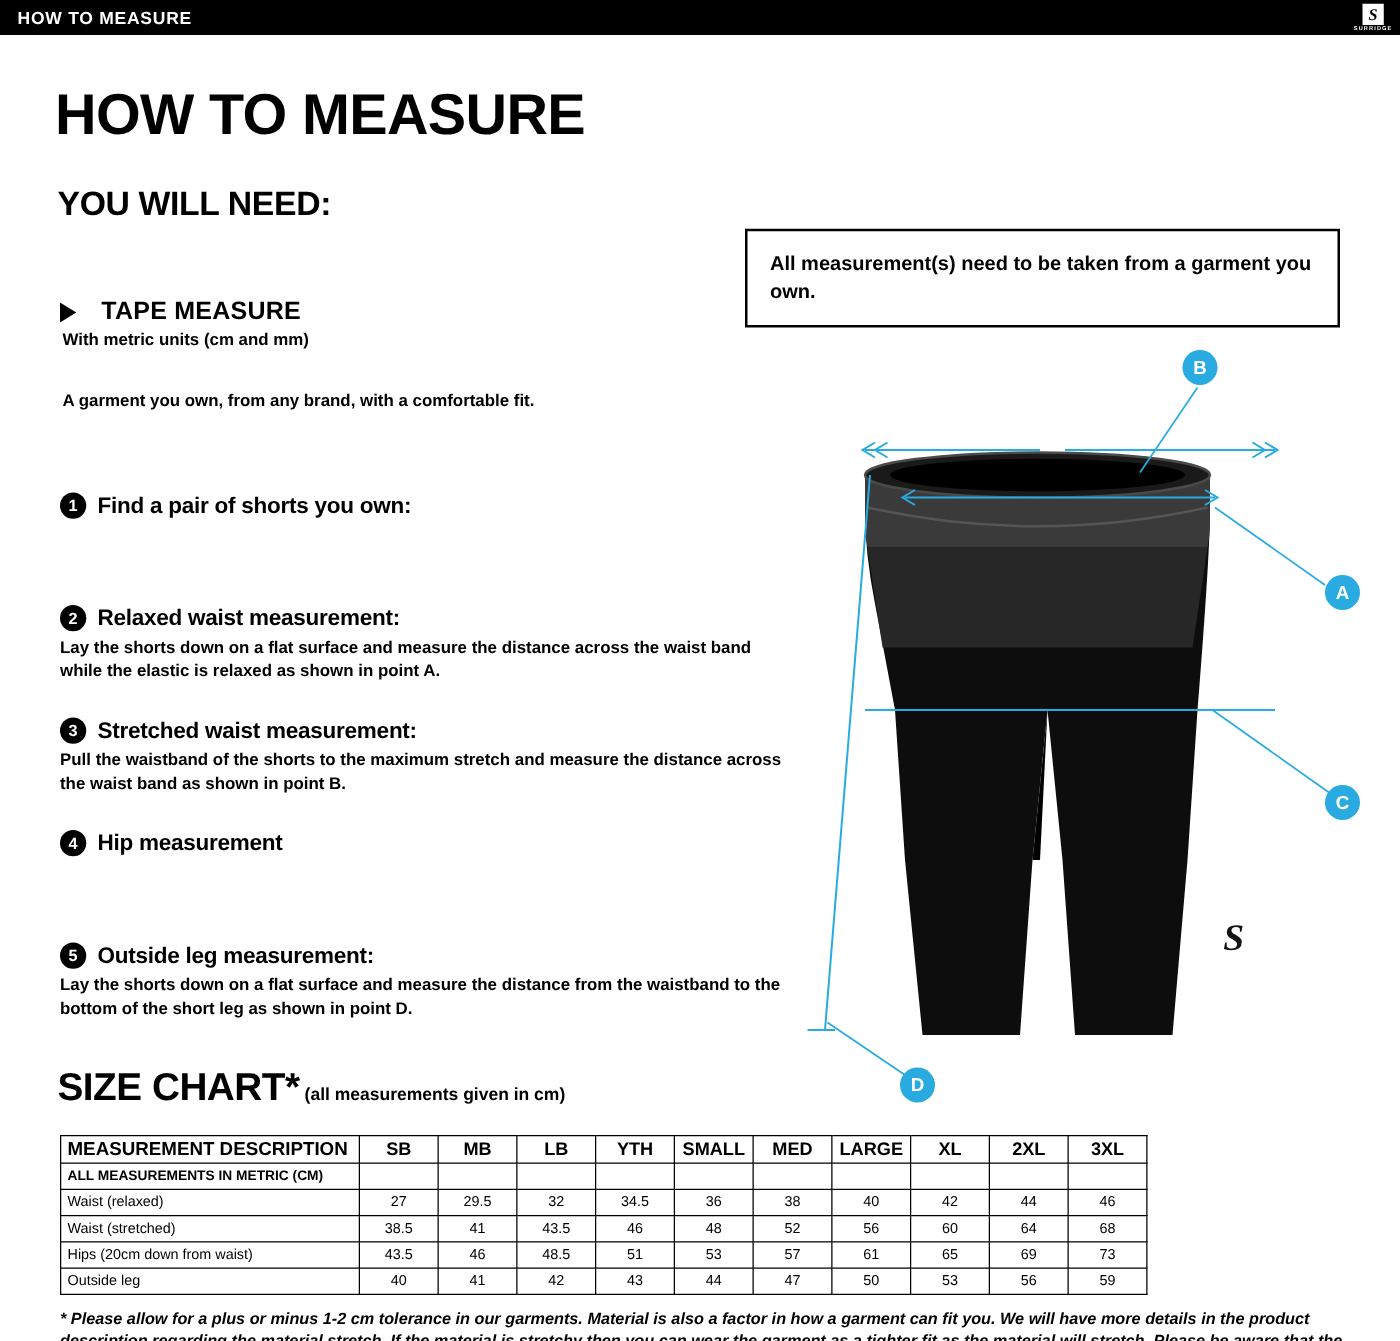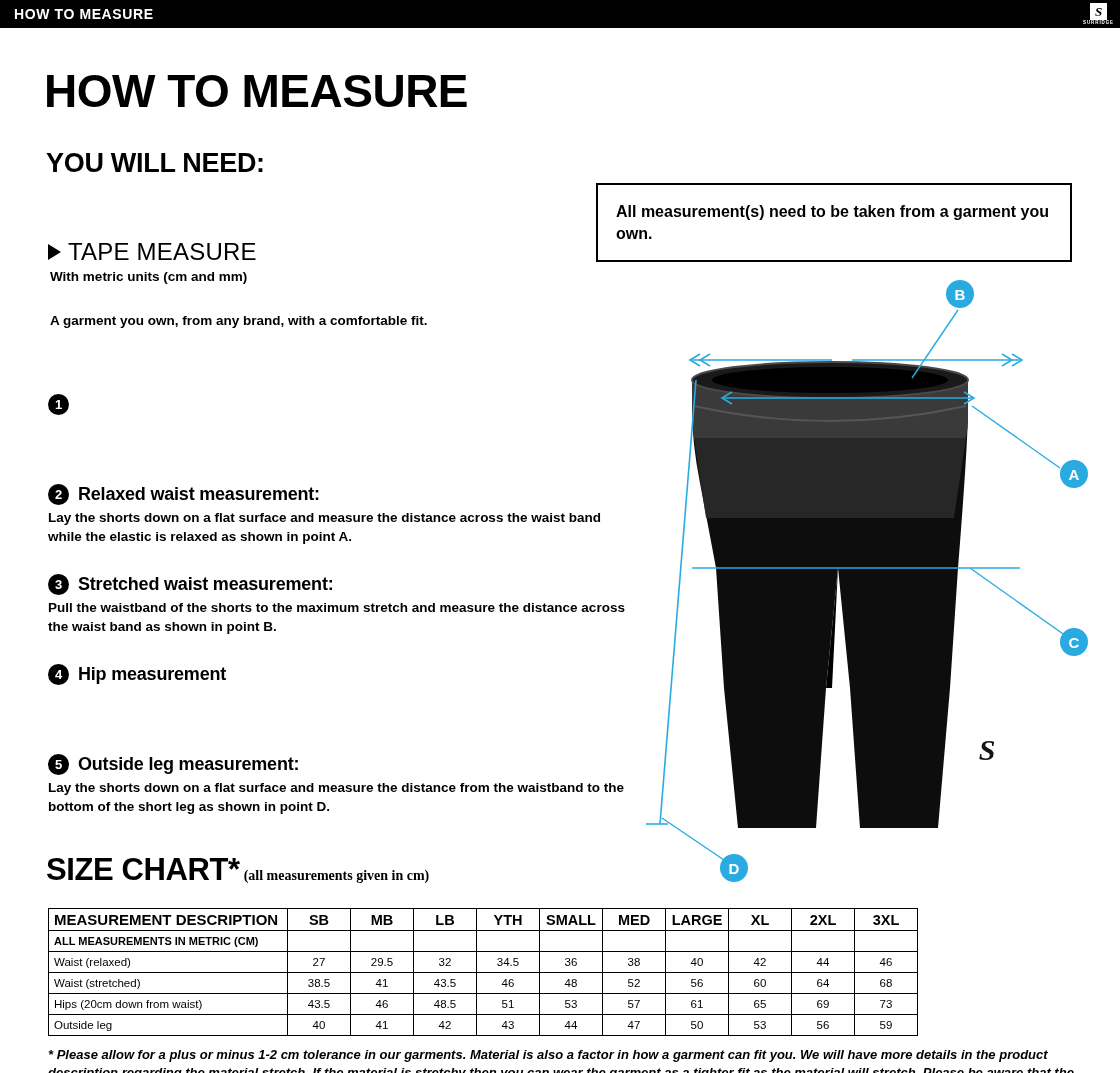--- a/index.html
+++ b/index.html
@@ -41,22 +41,22 @@
     font-size:46px;font-weight:bold;letter-spacing:-0.5px;
   }
   .h2{
     position:absolute;left:46px;top:120px;
     font-size:27px;font-weight:bold;letter-spacing:-0.3px;
   }
 
   
   .need{position:absolute;left:48px;}
   .need-head{
-    display:flex;align-items:center;gap:7px;
-    font-size:24px;font-weight:normal;letter-spacing:.2px;
+    display:flex;align-items:center;gap:20px;
+    font-size:20px;font-weight:bold;letter-spacing:.2px;
   }
   .tri{
     width:0;height:0;border-left:13px solid #000;
     border-top:8px solid transparent;border-bottom:8px solid transparent;
   }
   .need-sub{font-size:13.5px;font-weight:bold;margin-top:3px;margin-left:2px;}
 
   
   .notebox{
     position:absolute;left:596px;top:155px;width:476px;height:79px;
@@ -74,21 +74,21 @@
     flex:0 0 auto;
   }
   .step-title{font-size:18px;font-weight:bold;letter-spacing:-0.2px;}
   .step-body{font-size:13.5px;font-weight:bold;line-height:1.38;margin-top:4px;}
 
   
   .sizechart-head{
     position:absolute;left:46px;top:824px;display:flex;align-items:baseline;
   }
   .sc-big{font-size:31px;font-weight:bold;letter-spacing:-0.4px;}
-  .sc-small{font-size:14px;font-weight:bold;margin-left:4px;font-family:Liberation Serif, serif;}
+  .sc-small{font-size:14px;font-weight:bold;margin-left:4px;}
 
   
   table.sizes{
     position:absolute;left:48px;top:880px;
     border-collapse:collapse;
     font-size:12px;
   }
   table.sizes td,table.sizes th{
     border:1px solid #000;
     padding:2px 5px;
@@ -144,20 +144,21 @@
 
   <div class="need" style="top:282px;">
     <div class="need-sub">A garment you own, from any brand, with a comfortable fit.</div>
   </div>
 
   <div class="notebox">All measurement(s) need to be taken from a garment you own.</div>
 
   <div class="step" style="top:366px;width:590px;">
     <div class="step-head">
       <span class="num">1</span>
+      <span class="step-title">Find a pair of shorts you own:</span>
     </div>
   </div>
 
   <div class="step" style="top:456px;width:590px;">
     <div class="step-head">
       <span class="num">2</span>
       <span class="step-title">Relaxed waist measurement:</span>
     </div>
     <div class="step-body">Lay the shorts down on a flat surface and measure the distance across the waist band while the elastic is relaxed as shown in point A.</div>
   </div>

